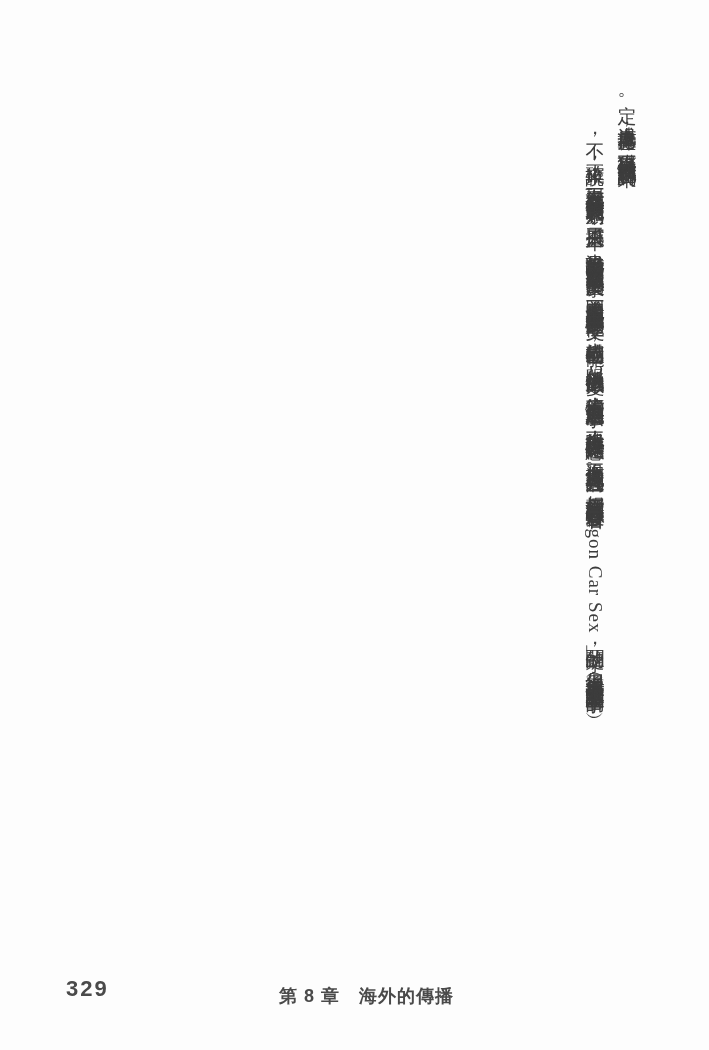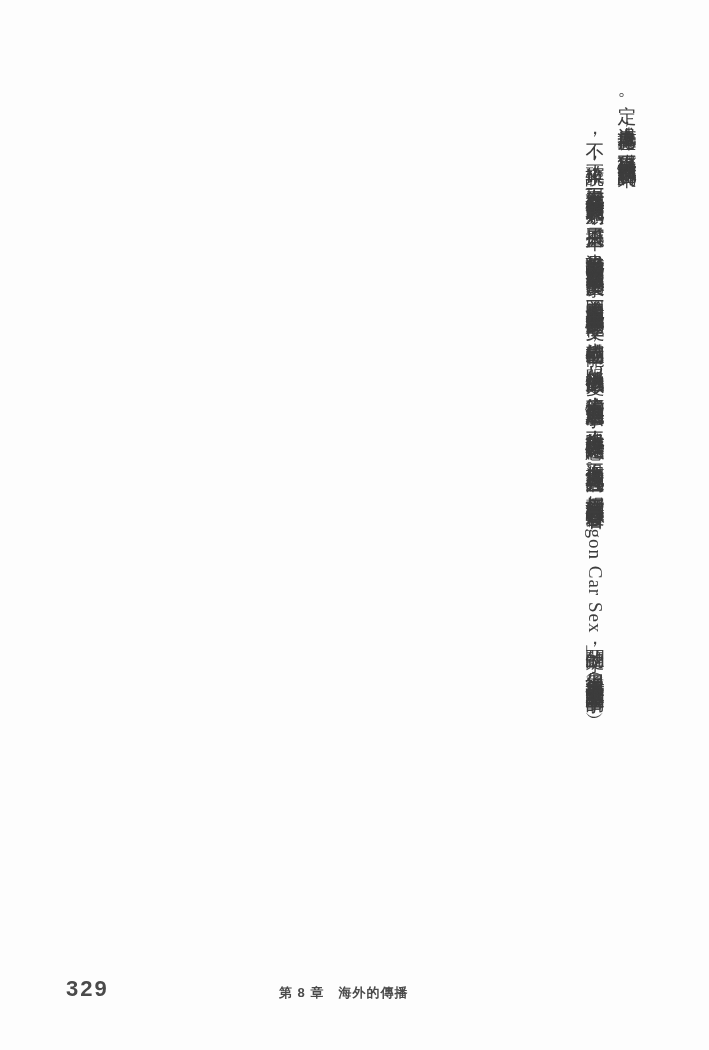--- a/index.html
+++ b/index.html
@@ -51,21 +51,21 @@
     font-weight: 700;
     letter-spacing: 2px;
     color: #4a4a4a;
     text-align: center;
   }
   .chapter-title {
     position: absolute;
     left: 279px;
     top: 984px;
     font-family: "Liberation Sans", sans-serif;
-    font-size: 13px;
+    font-size: 18px;
     font-weight: 600;
     letter-spacing: 1px;
     color: #4a4a4a;
   }
 </style>
 </head>
 <body>
 
 <div class="page">
 

